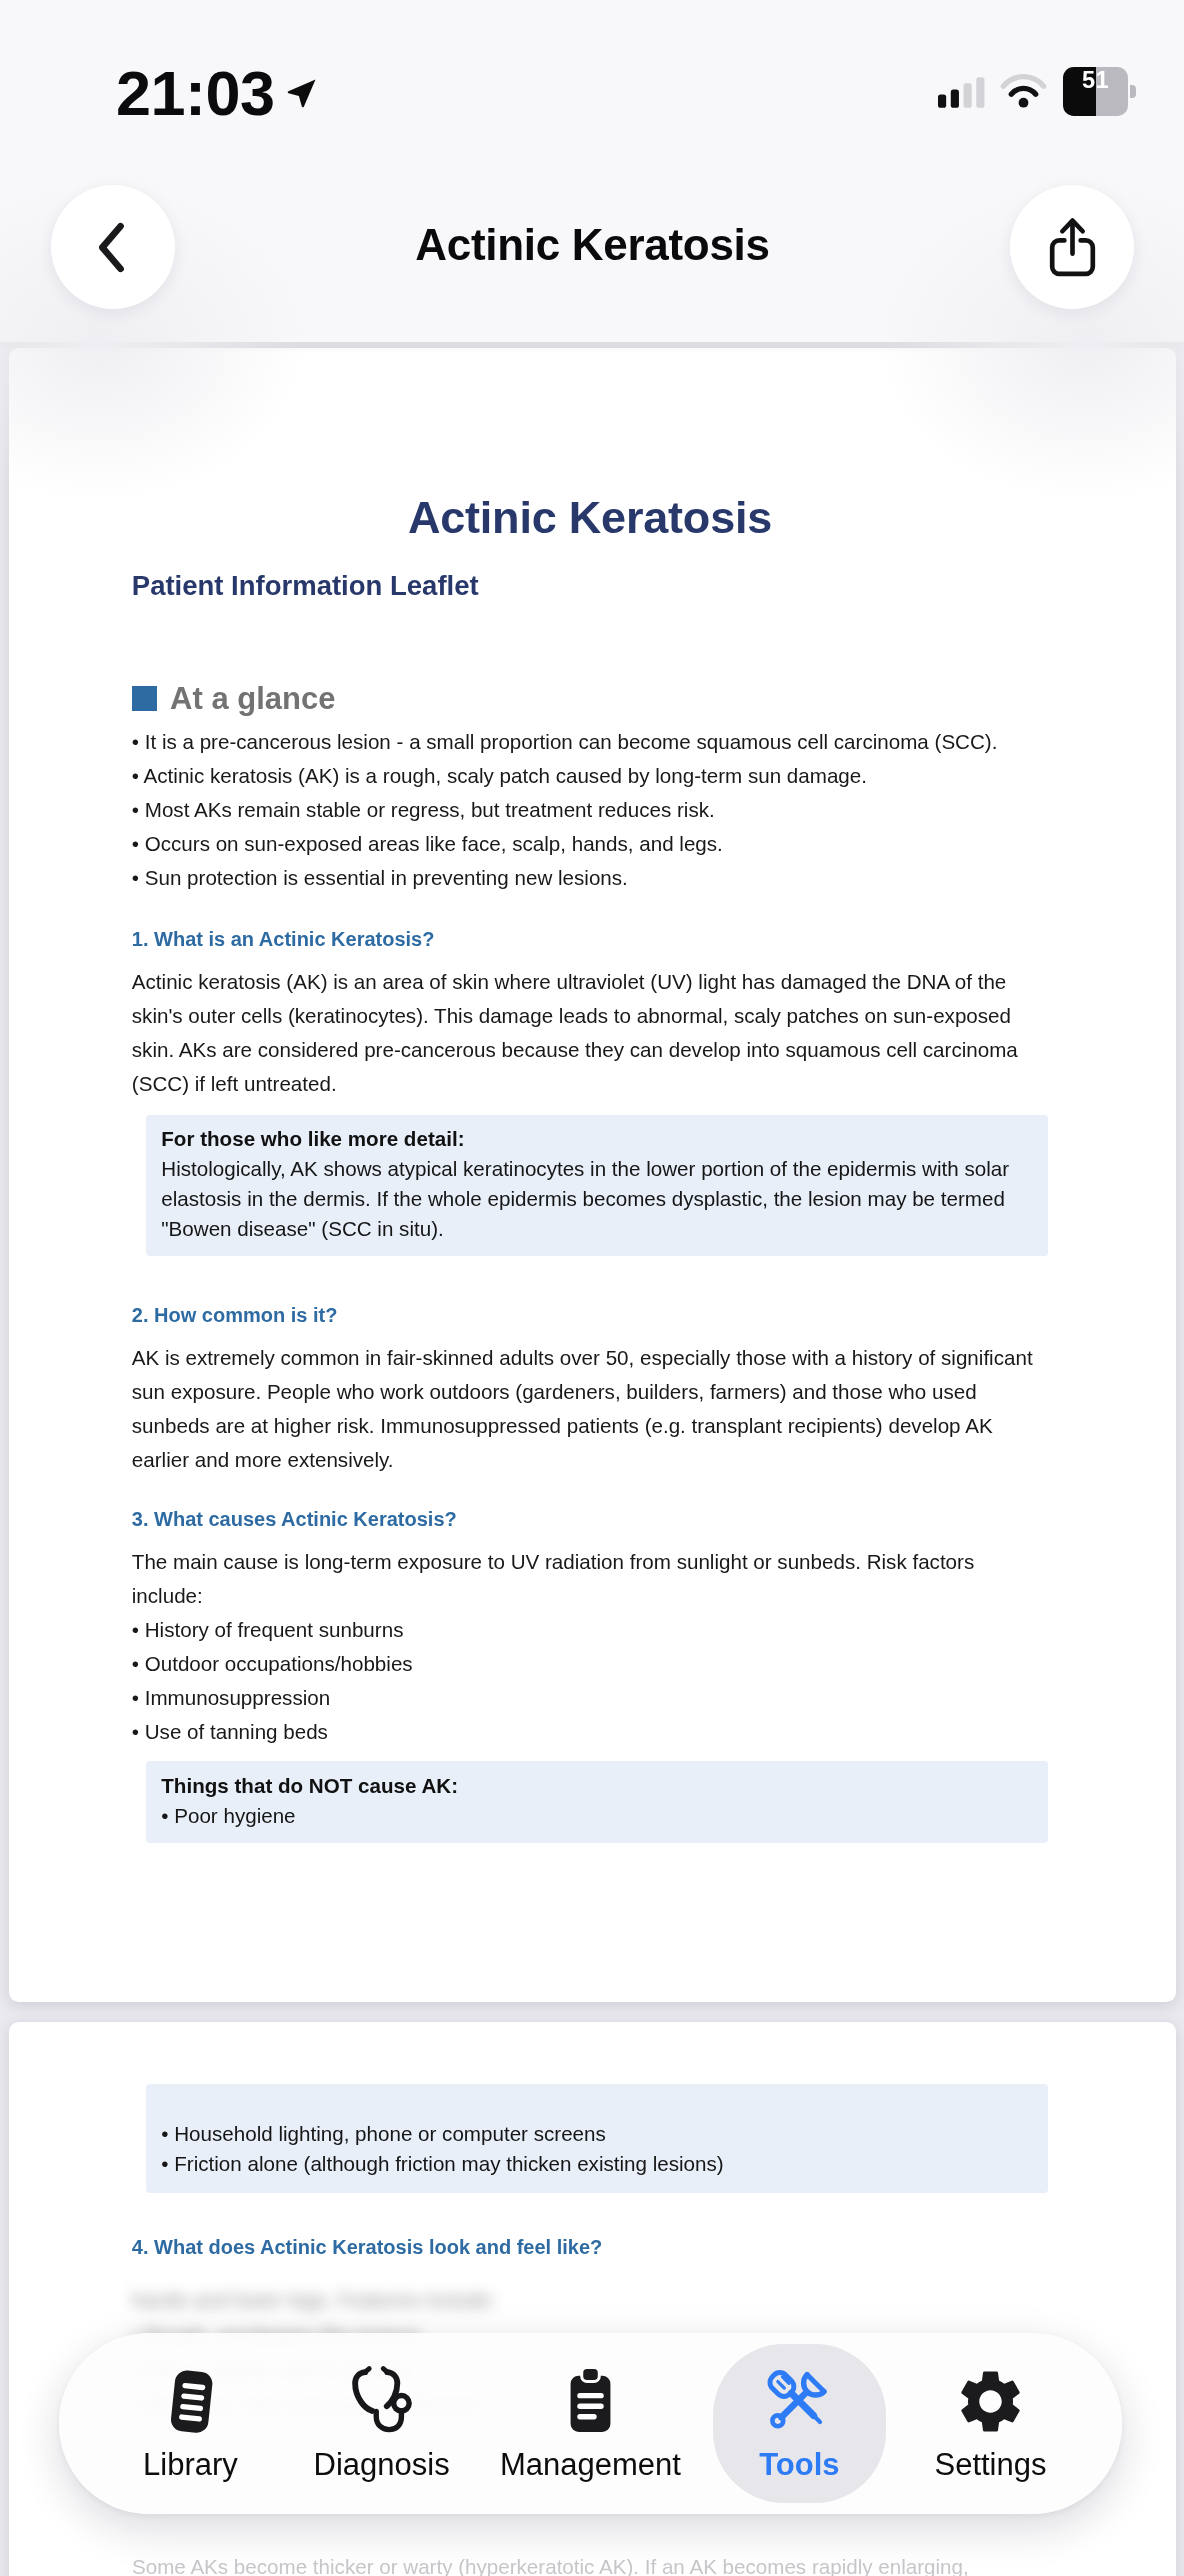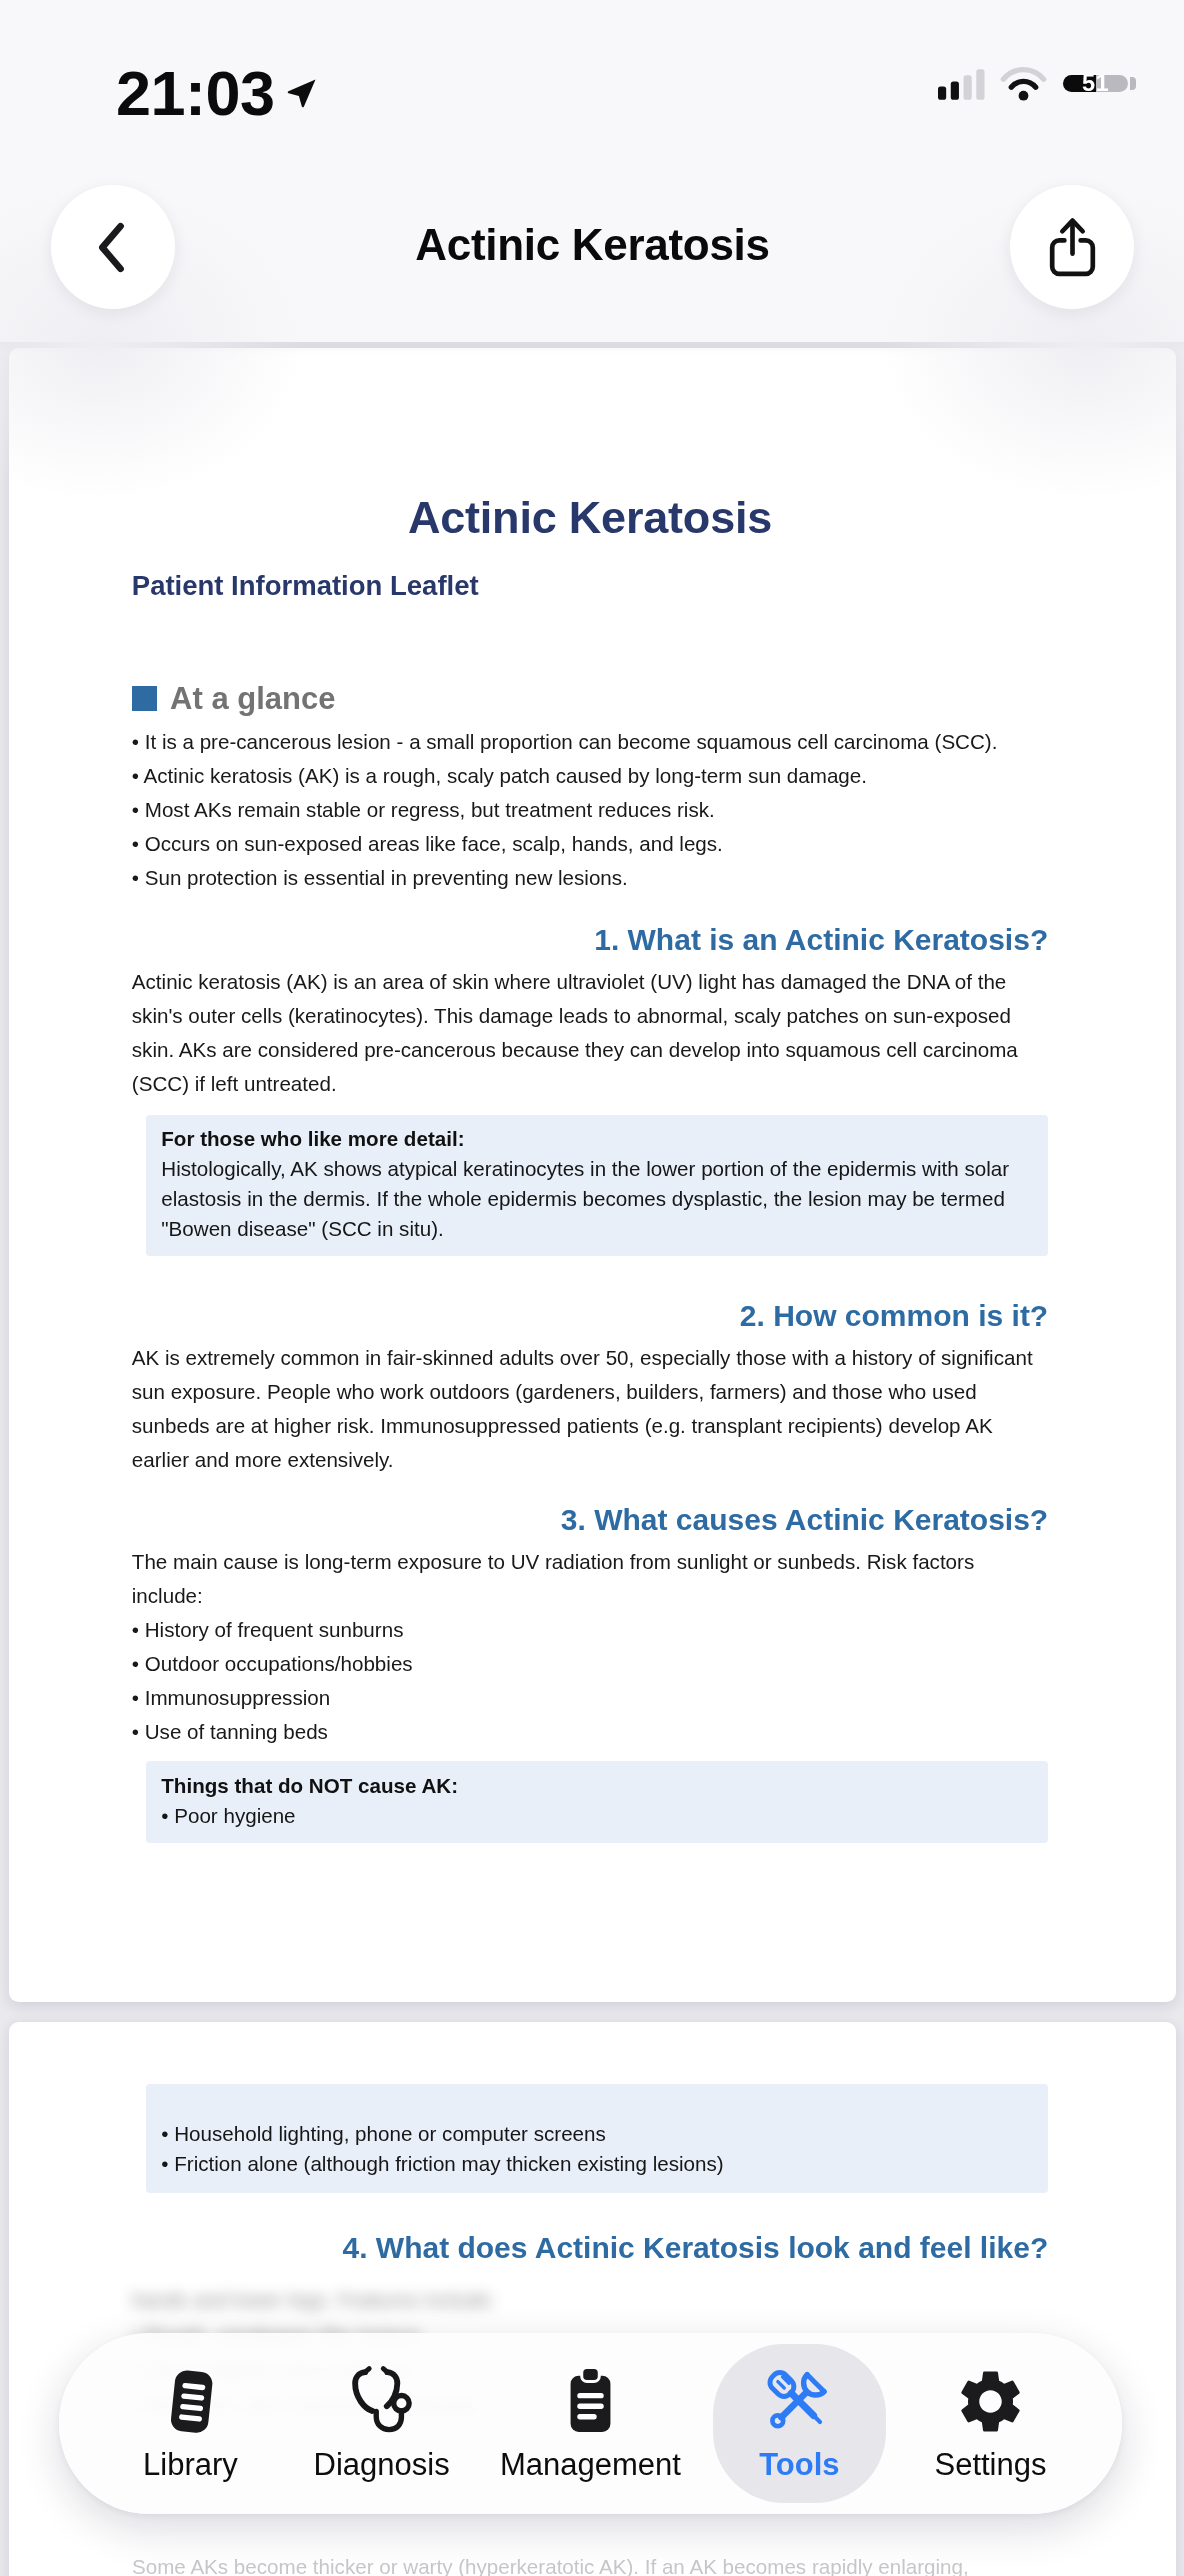--- a/index.html
+++ b/index.html
@@ -19,23 +19,23 @@
   }
   .blob{ position:absolute; width:413px; height:314px; border-radius:50%;
     background:radial-gradient(closest-side, #efeff3, rgba(239,239,243,0)); }
   .blob.left{ left:-108px; top:187px; }
   .blob.right{ right:-108px; top:187px; }
 
   .status-bar{ position:absolute; top:57px; left:0; right:0; height:59px; }
   .status-left{ position:absolute; left:116px; top:0; display:flex; align-items:center; gap:9.8px; }
   .status-time{ font-size:63px; font-weight:700; color:#0b0b0d; letter-spacing:-0.5px; }
   .status-right{ position:absolute; right:49px; top:9.8px; display:flex; align-items:center; gap:15.7px; }
-  .battery{ position:relative; width:65px; height:17px; border-radius:10.8px; overflow:hidden;
+  .battery{ position:relative; width:65px; height:49px; border-radius:10.8px; overflow:hidden;
     background:linear-gradient(90deg,#0b0b0b 0 33px,#b9b9bf 33px);
-    display:flex; align-items:center; justify-content:center; }
+    display:flex; align-items:flex-start; justify-content:center; }
   .battery span{ color:#fff; font-size:23.6px; font-weight:700; letter-spacing:0.5px; }
   .battery-nub{ width:5.9px; height:12.8px; border-radius:0 3.9px 3.9px 0; background:#b9b9bf; margin-left:2px; }
   .batt-wrap{ display:flex; align-items:center; }
 
   .nav-header{ position:absolute; top:185px; left:0; right:0; height:128px; }
   .circle-btn{
     position:absolute; top:0; width:124px; height:124px; border-radius:50%;
     background:#ffffff; box-shadow:0 3.9px 15.7px rgba(30,30,60,.08);
     display:flex; align-items:center; justify-content:center; cursor:pointer;
   }
@@ -57,21 +57,21 @@
     color:#28386b; letter-spacing:-0.2px; }
   .doc-subtitle{ margin-top:25.5px; font-size:27.5px; font-weight:700; color:#28386b; }
 
   .glance-h{ margin-top:79px; font-size:31px; font-weight:700; color:#737373;
     display:flex; align-items:center; }
   .glance-square{ width:25.5px; height:25.5px; background:#2e6ba3; margin-right:12.8px; display:inline-block; }
 
   .b-line{ font-size:20.6px; line-height:34px; }
   .bullets{ margin-top:8.8px; }
 
-  .sec-h{ font-size:30px; font-weight:700; color:#2e6ba3; line-height:41px;text-align:right; }
+  .sec-h{ font-size:20px; font-weight:700; color:#2e6ba3; line-height:41px; }
   .sec-h.h1{ margin-top:23.6px; }
   .sec-h.h2{ margin-top:39px; }
   .sec-h.h3{ margin-top:21.6px; }
   .para{ margin-top:4.9px; font-size:20.6px; line-height:34px; }
 
   .callout{ background:#e8eff9; border-radius:4px; padding:9.8px 17.7px 11.8px 15.7px; margin-left:13.8px; }
   .callout.c1{ margin-top:13.8px; }
   .callout.c2{ margin-top:12.8px; }
   .callout-title{ font-size:20.6px; line-height:30px; font-weight:700; color:#111; }
   .callout-line{ font-size:20.6px; line-height:30px; color:#161616; }

